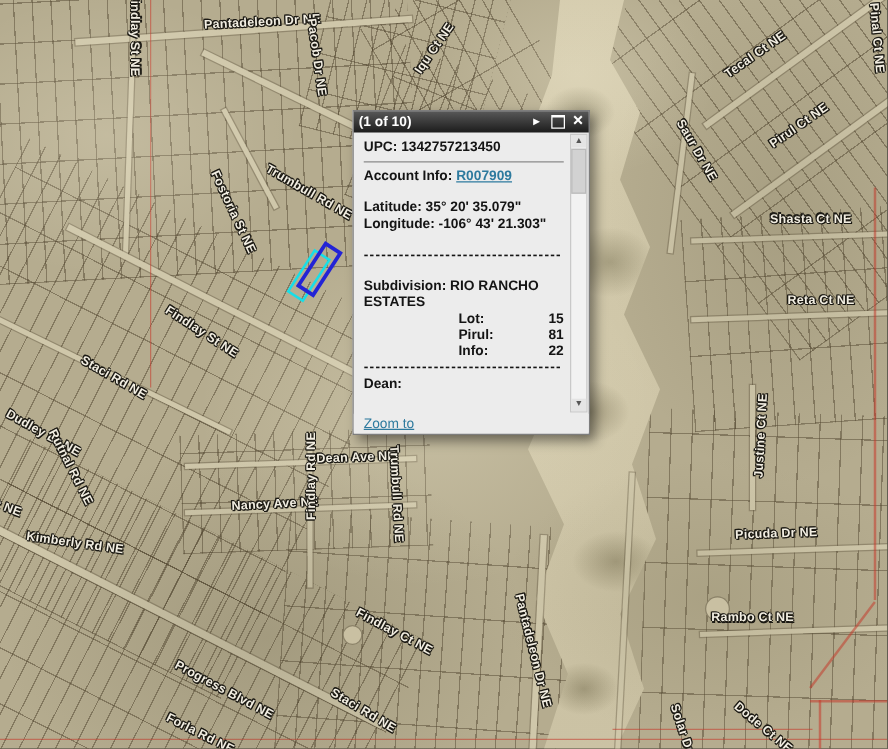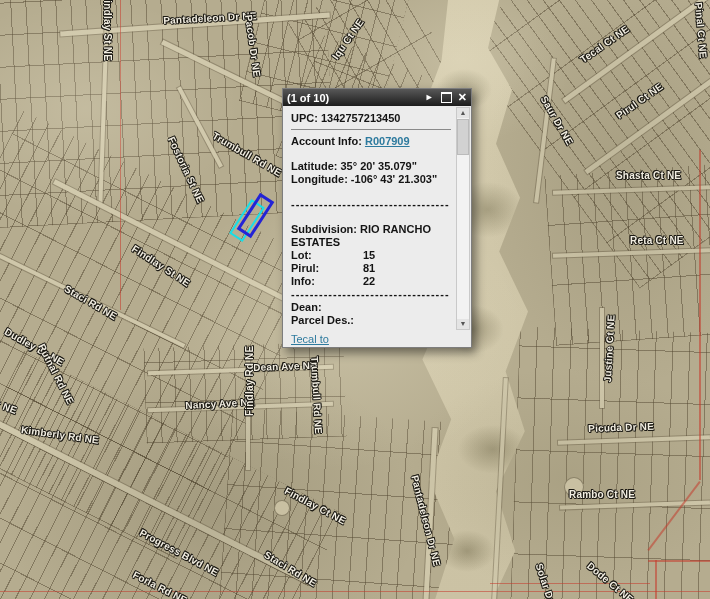--- a/index.html
+++ b/index.html
@@ -42,21 +42,21 @@
     background:#ececec;font-size:11px;color:#141414;}
   #popup-header{height:17px;background:linear-gradient(#585858,#1c1c1c);
     display:flex;align-items:center;padding:0 4px;color:#fff;}
   #popup-title{font-weight:bold;font-size:11px;flex:1;}
   .hdr-btn{color:#fff;font-size:9px;margin-left:6px;cursor:pointer;line-height:1;}
   .win-box{display:inline-block;width:9px;height:8px;border:1px solid #fff;border-top-width:2px;margin-left:7px;cursor:pointer;}
   #popup-body{position:relative;height:225px;overflow:hidden;}
   #popup-content{padding:6px 20px 0 8px;line-height:13px;font-weight:bold;}
   .rule{border:none;border-top:1px solid #8a8a8a;margin:4px 0 5px 0;}
   .dash-row{white-space:nowrap;overflow:hidden;letter-spacing:1px;font-weight:bold;}
-  .pair-row{display:flex;}
+  .pair-row{display:flex;justify-content:flex-end;}
   .pair-row .lbl{width:72px;}
   .blank{height:12px;}
   a.link{color:#2d7a9e;text-decoration:underline;cursor:pointer;}
   #popup-footer{height:15px;padding:0 0 0 8px;background:#ececec;border-top:0;display:flex;align-items:center;}
   #popup-footer a{font-weight:normal;font-size:11px;}
   
   #sb{position:absolute;right:1px;top:1px;bottom:1px;width:12px;background:#f2f2f2;
       border:1px solid #c9c9c9;display:flex;flex-direction:column;justify-content:space-between;align-items:center;}
   .sb-arrow{font-size:7px;color:#555;line-height:10px;cursor:pointer;width:100%;text-align:center;background:#e4e4e4;}
   #sb-thumb{position:absolute;top:11px;left:0;width:10px;height:34px;background:#d2d2d2;border:1px solid #bbb;cursor:pointer;}
@@ -183,27 +183,26 @@
         <div class="pair-row">
           <span class="lbl">Pirul:</span>
           <span>81</span>
         </div>
         <div class="pair-row">
           <span class="lbl">Info:</span>
           <span>22</span>
         </div>
         <div class="dash-row">----------------------------------</div>
         <div>Dean:</div>
-        <div>Parcel Des.:</div>
 
       </div>
       <div id="sb">
         <span class="sb-arrow">▲</span>
         <div id="sb-thumb"></div>
         <span class="sb-arrow">▼</span>
       </div>
     </div>
 
     <div id="popup-footer">
-      <a class="link">Tecal to</a>
+      <a class="link">Zoom to</a>
     </div>
   </div>
 </div>
 
 </body></html>

